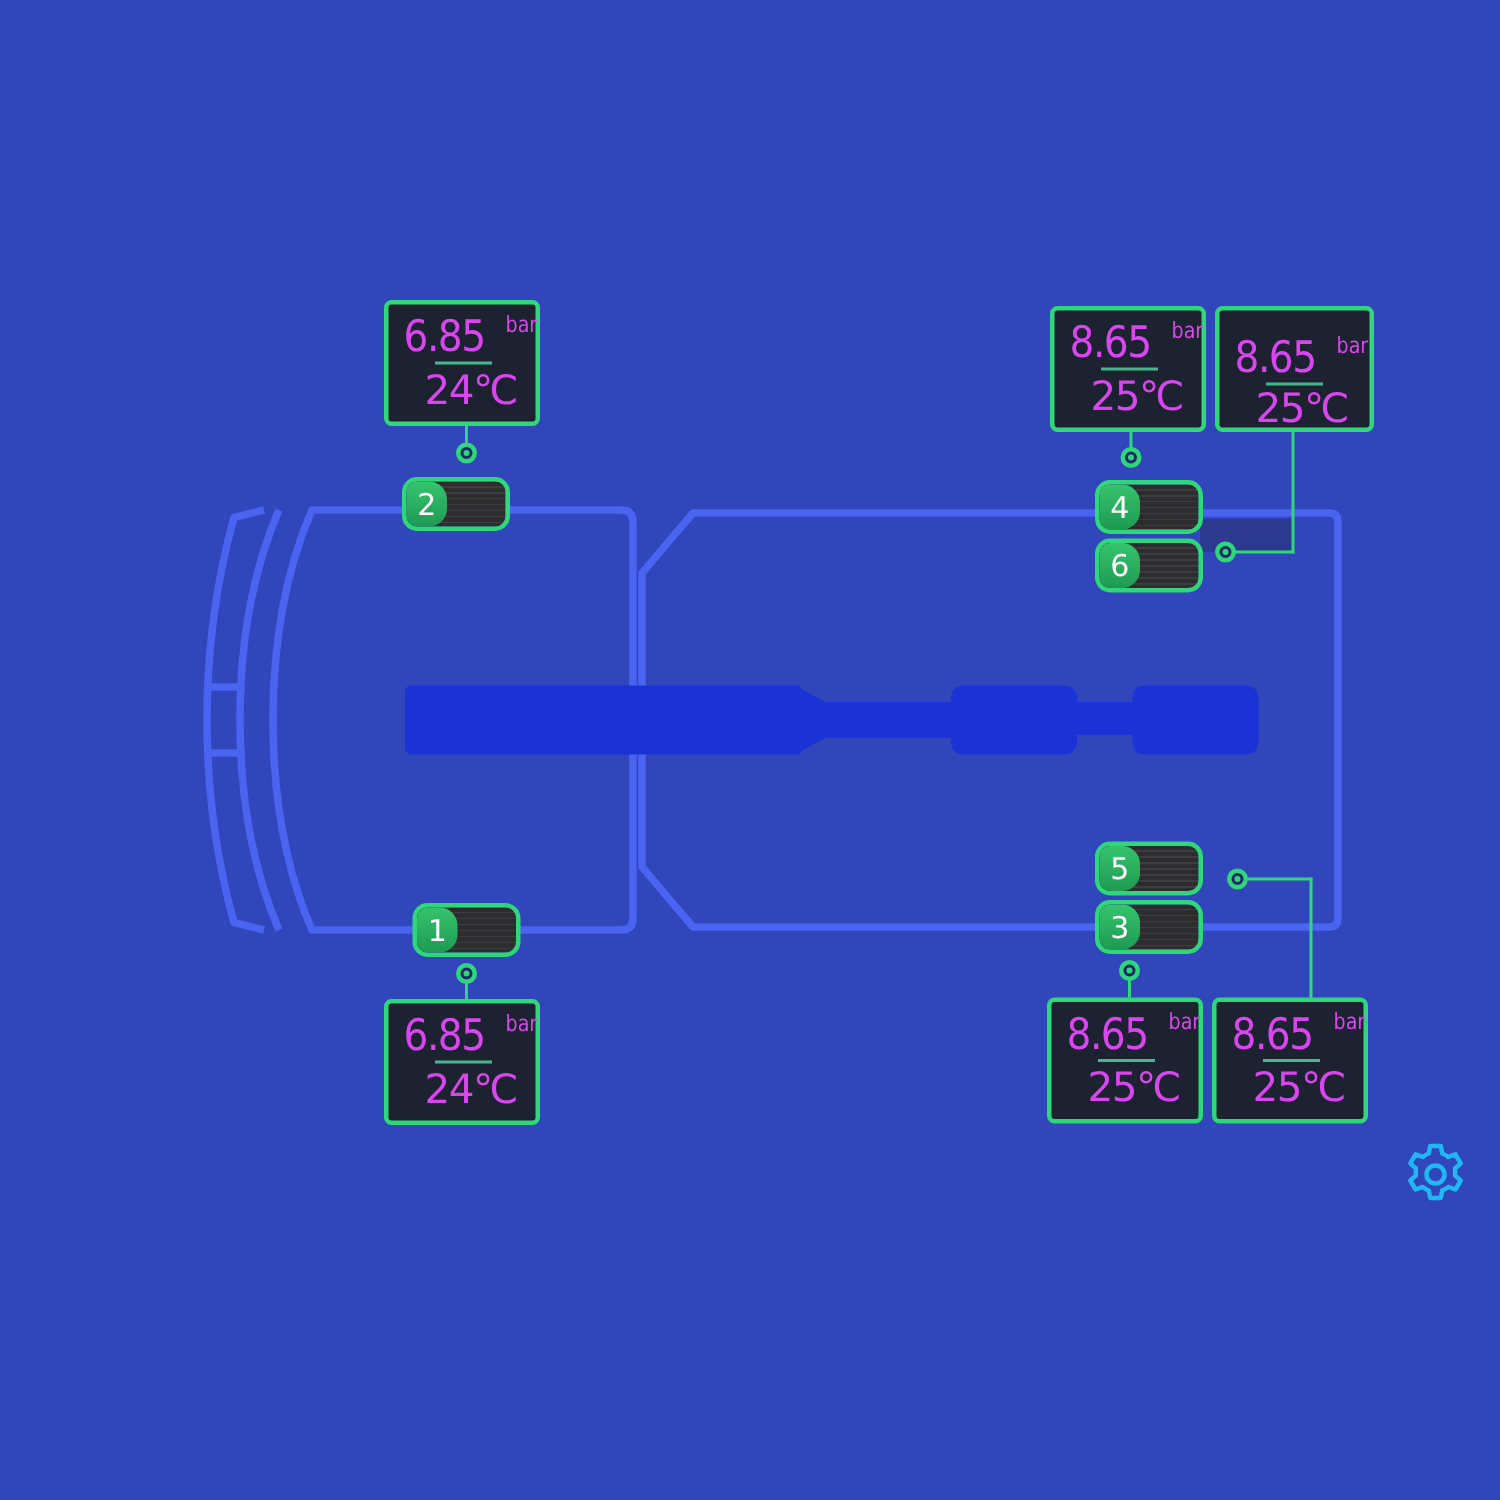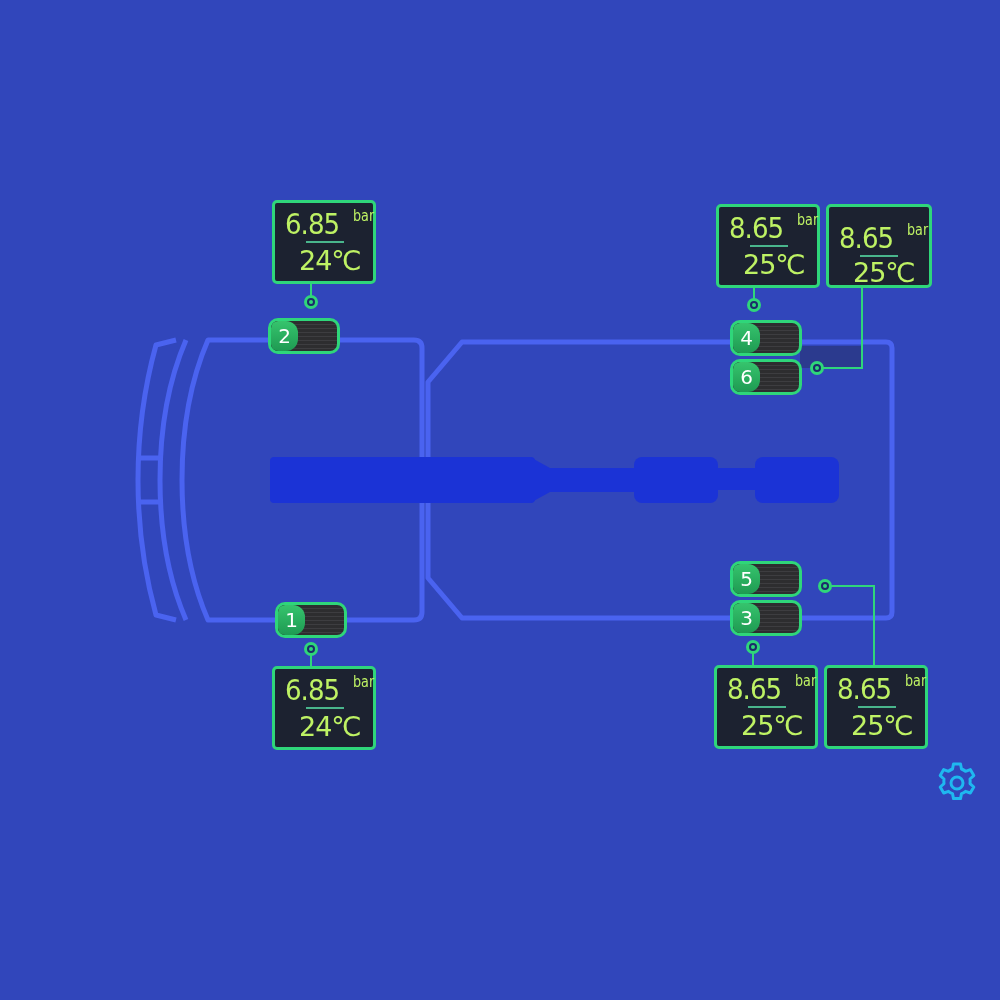--- a/index.html
+++ b/index.html
@@ -12,22 +12,21 @@
   #stage { position: absolute; left: 0; top: 0; width: 1000px; height: 1000px; }
   svg#truck { position: absolute; left: 0; top: 0; }
 
   .readout {
     position: absolute;
     width: 104px; height: 84px;
     background: #1c2230;
     border: 3px solid #2fd67a;
     border-radius: 5px;
     box-sizing: border-box;
-    color: #bef264;
-    margin-left: 16px;
+    color: #d946ef;
   }
   .readout .p {
     position: absolute; left: 10px; top: 4px;
     font-family: "DejaVu Sans Condensed", "DejaVu Sans", sans-serif;
     font-size: 29px; letter-spacing: -1px;
   }
   .readout .u {
     position: absolute; left: 78px; top: 4px;
     font-size: 15px; transform: scaleX(0.85); transform-origin: left;
   }

